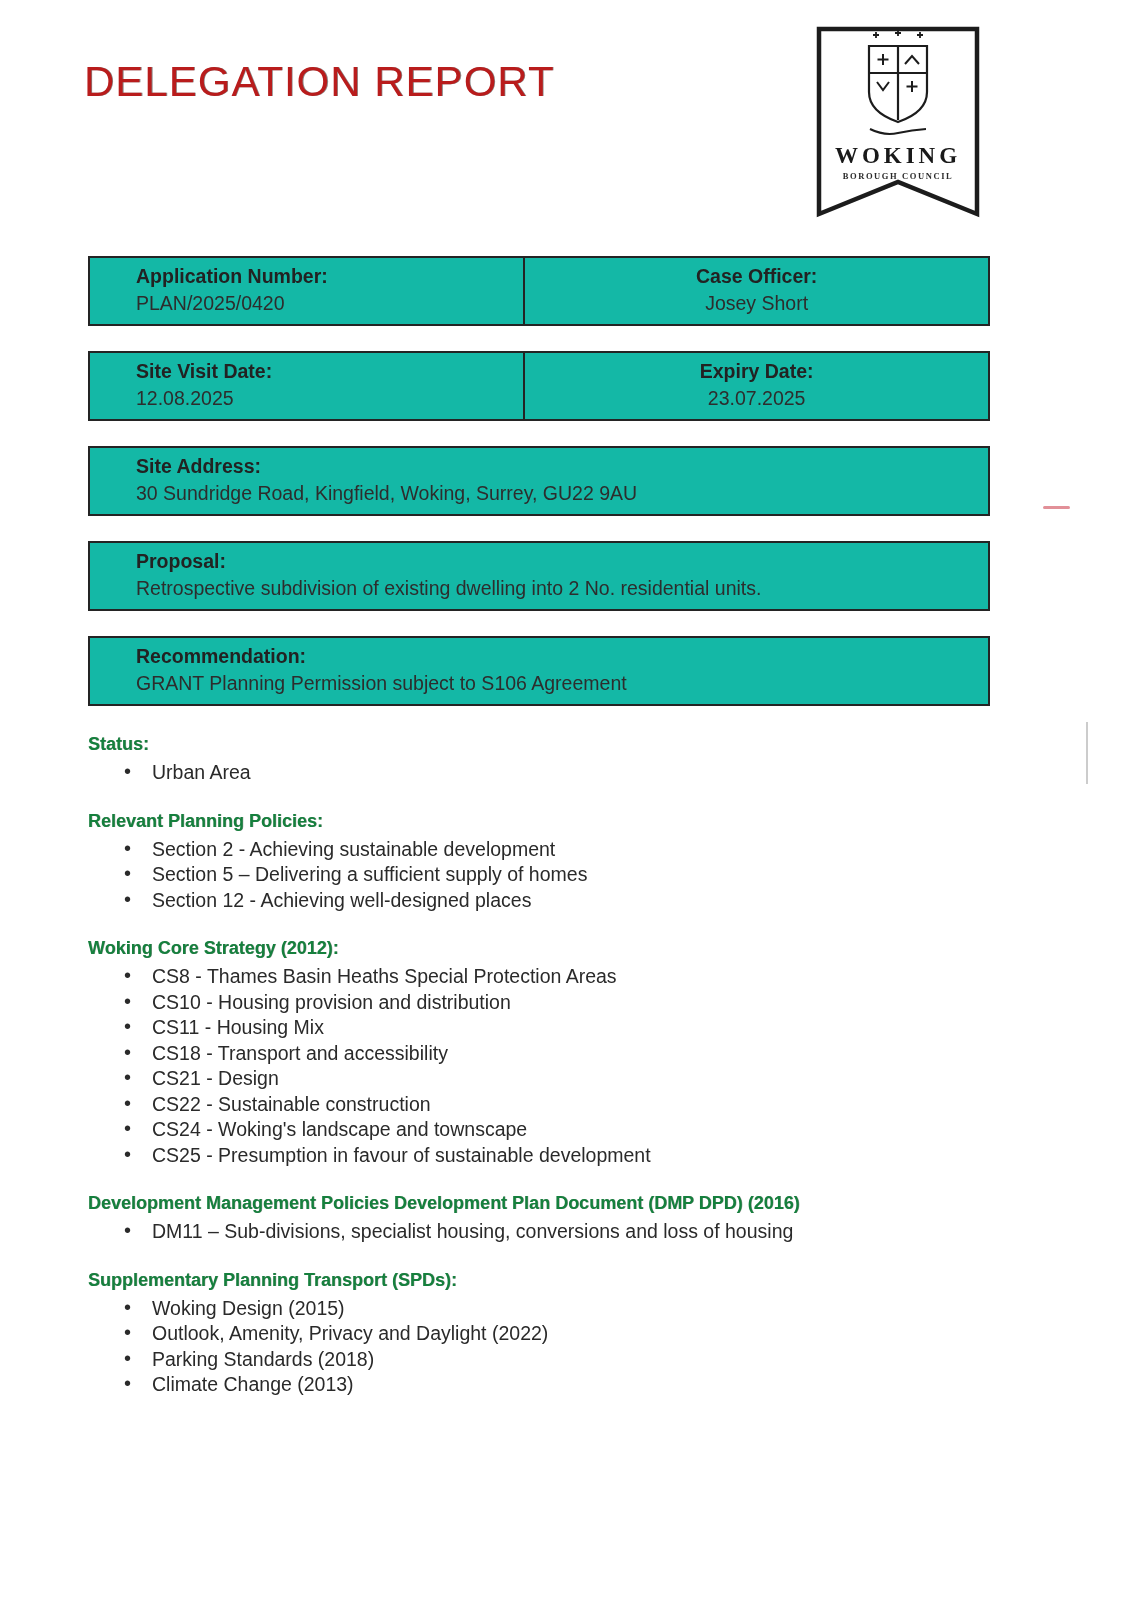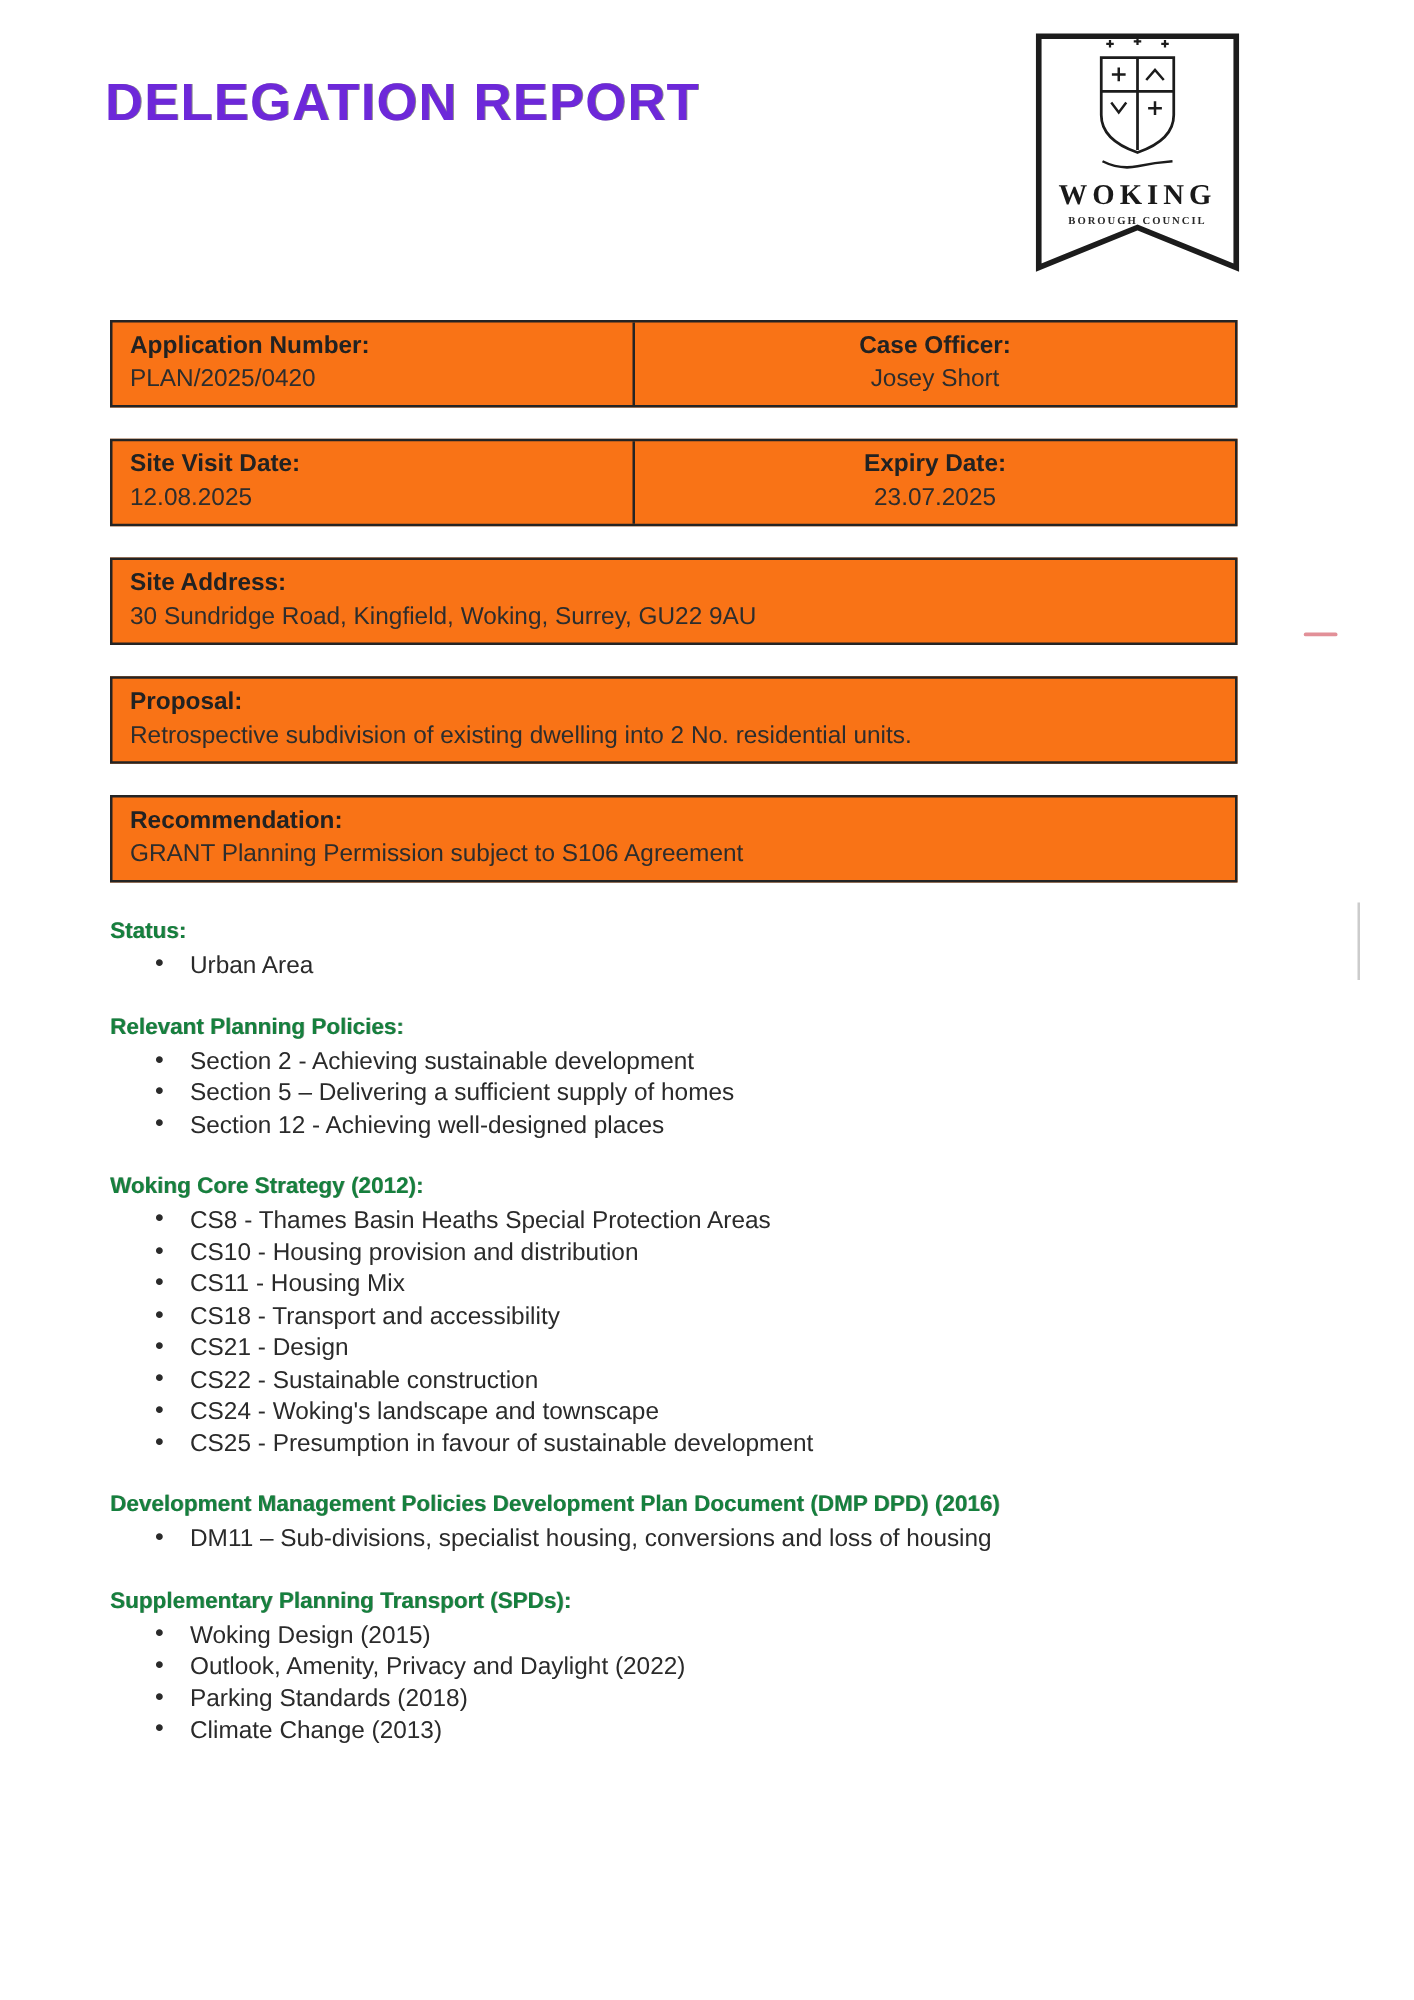--- a/index.html
+++ b/index.html
@@ -11,42 +11,43 @@
     font-family: "Liberation Sans", sans-serif;
     color: #222222;
     overflow: hidden;
   }
   .doc-title {
     position: absolute;
     left: 84px;
     top: 58px;
     margin: 0;
     font-size: 42px;
-    font-weight: 700;
+    font-weight: 400;
     letter-spacing: 1px;
-    color: #6d28d9;
+    color: #b91c1c;
     text-shadow: 0.8px 0 0 rgba(40,40,40,0.55);
   }
   .council-logo {
     position: absolute;
     top: 26px;
-    right: 143px;
+    right: 155px;
     width: 160px;
     height: 194px;
   }
   .doc-body {
     position: absolute;
     left: 88px;
     top: 256px;
     width: 902px;
   }
   .box {
     border: 2.4px solid #242424;
     margin-bottom: 25px;
-    background: #f97316;
+    background: #14b8a6;
+    padding-left: 32px;
   }
   .two-col { display: flex; }
   .cell { padding: 6px 14px 9px; }
   .two-col .cell { width: 46.2%; }
   .two-col .cell-right { width: 53.8%; border-left: 2.4px solid #242424; text-align: center; }
   .field-label {
     margin: 0;
     font-weight: 700;
     font-size: 19.5px;
     line-height: 24px;

